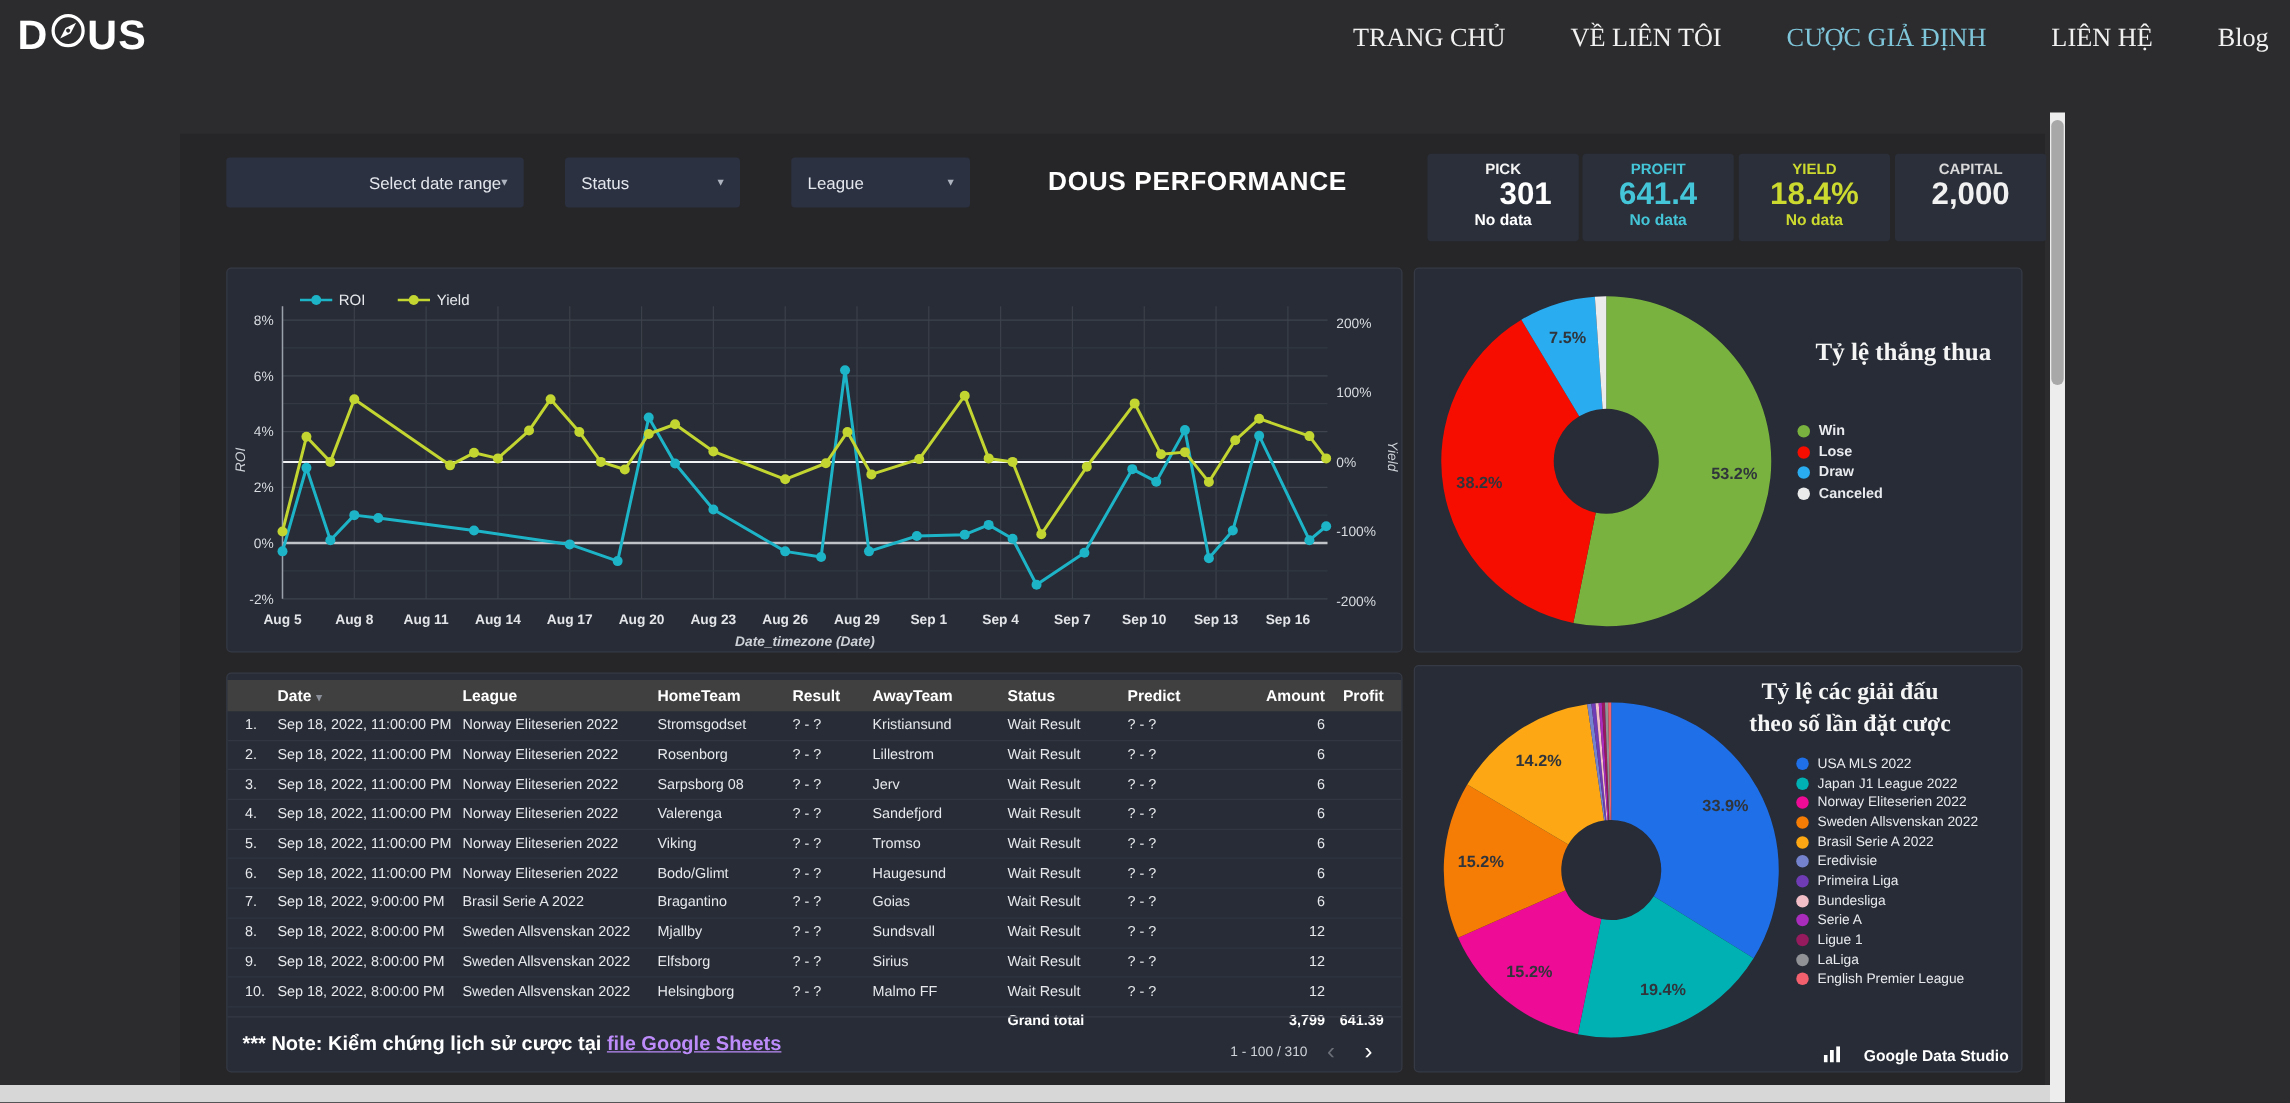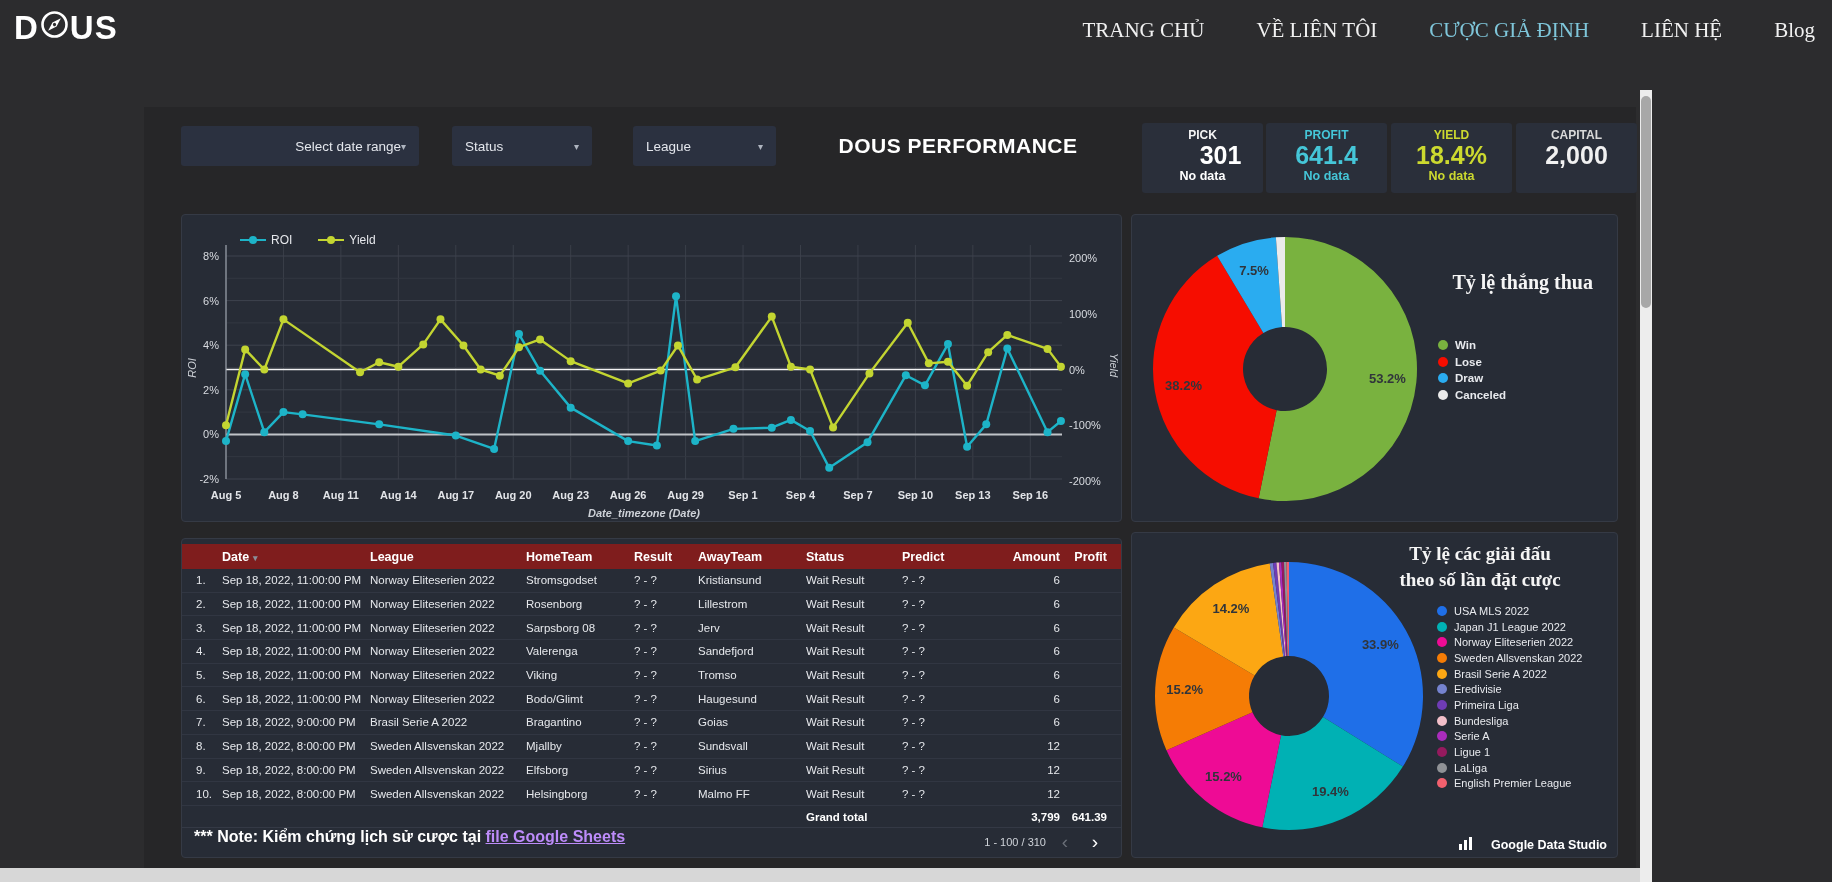--- a/index.html
+++ b/index.html
@@ -51,28 +51,28 @@
   .dlegend .litem { display:flex; align-items:center; gap:7px; color:#e8eaee; }
   #donut1-legend .litem { font-size:11.5px; font-weight:bold; height:16.5px; }
   #donut2-legend .litem { font-size:11px; height:15.7px; }
   .dot { border-radius:50%; flex:0 0 auto; }
   #donut1-legend .dot { width:10px; height:10px; }
   #donut2-legend .dot { width:10px; height:10px; }
 
   
   #table-panel { left:37px; top:431px; width:941px; height:320px; }
   .trow, .thead { display:grid; grid-template-columns:30px 148px 156px 108px 64px 108px 96px 108px 56px 47px; align-items:center; padding:0 10px; }
-  .thead { height:25px; margin-top:5px; background:#7f1d1d; font-size:12.5px; font-weight:bold; color:#fff; }
+  .thead { height:25px; margin-top:5px; background:#404040; font-size:12.5px; font-weight:bold; color:#fff; }
   .trow { height:23.7px; font-size:11.5px; color:#e6e8ec; border-bottom:1px solid #313642; }
   .c-num { text-align:left; padding-left:4px; }
   .c-left { text-align:left; }
   .c-mid { }
   .c-right { text-align:right; padding-right:6px; }
   .gtotal { display:grid; grid-template-columns:30px 148px 156px 108px 64px 108px 96px 108px 56px 47px; align-items:center; padding:0 10px; height:23px; font-size:11.5px; font-weight:bold; color:#fff; }
-  .note-row { position:absolute; left:0; bottom:0; width:100%; height:30px; border-top:1px solid #343945; display:flex; align-items:flex-start; }
+  .note-row { position:absolute; left:0; bottom:0; width:100%; height:44px; border-top:1px solid #343945; display:flex; align-items:center; }
   .note-text { margin-left:12px; font-size:16px; font-weight:bold; color:#fff; }
   .note-text a { color:#bd8cfa; font-weight:bold; cursor:pointer; }
   .pager { position:absolute; right:15px; bottom:3px; width:130px; height:24px; }
   .pager .range { position:absolute; right:60px; top:6px; font-size:11px; color:#cfd3d9; }
   .pager .arrow { position:absolute; top:0; font-size:19px; line-height:24px; cursor:pointer; }
   .pager .prev { right:38px; color:#6a6f78; }
   .pager .next { right:8px; color:#fff; }
 
   .attribution { position:absolute; right:10px; bottom:4px; display:flex; align-items:center; gap:19px; font-size:12.5px; font-weight:bold; color:#fff;margin-top:28px; }
 

